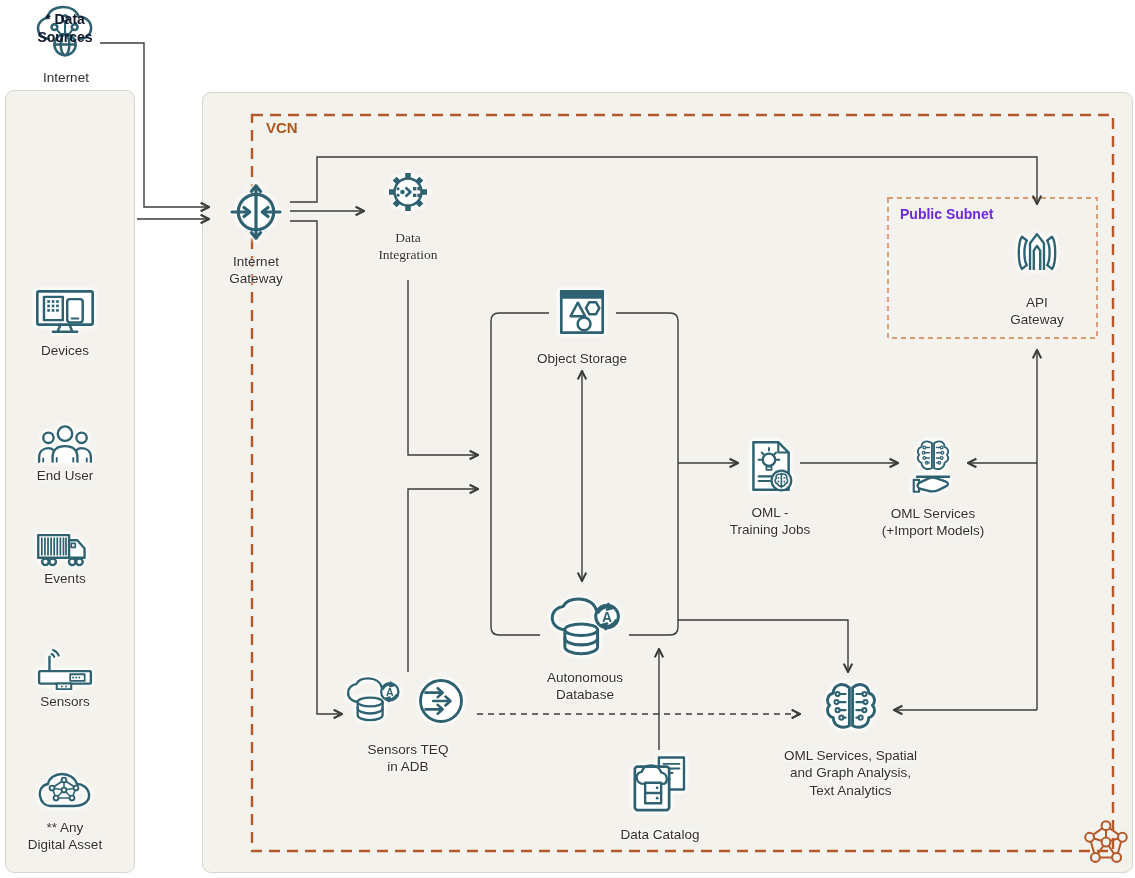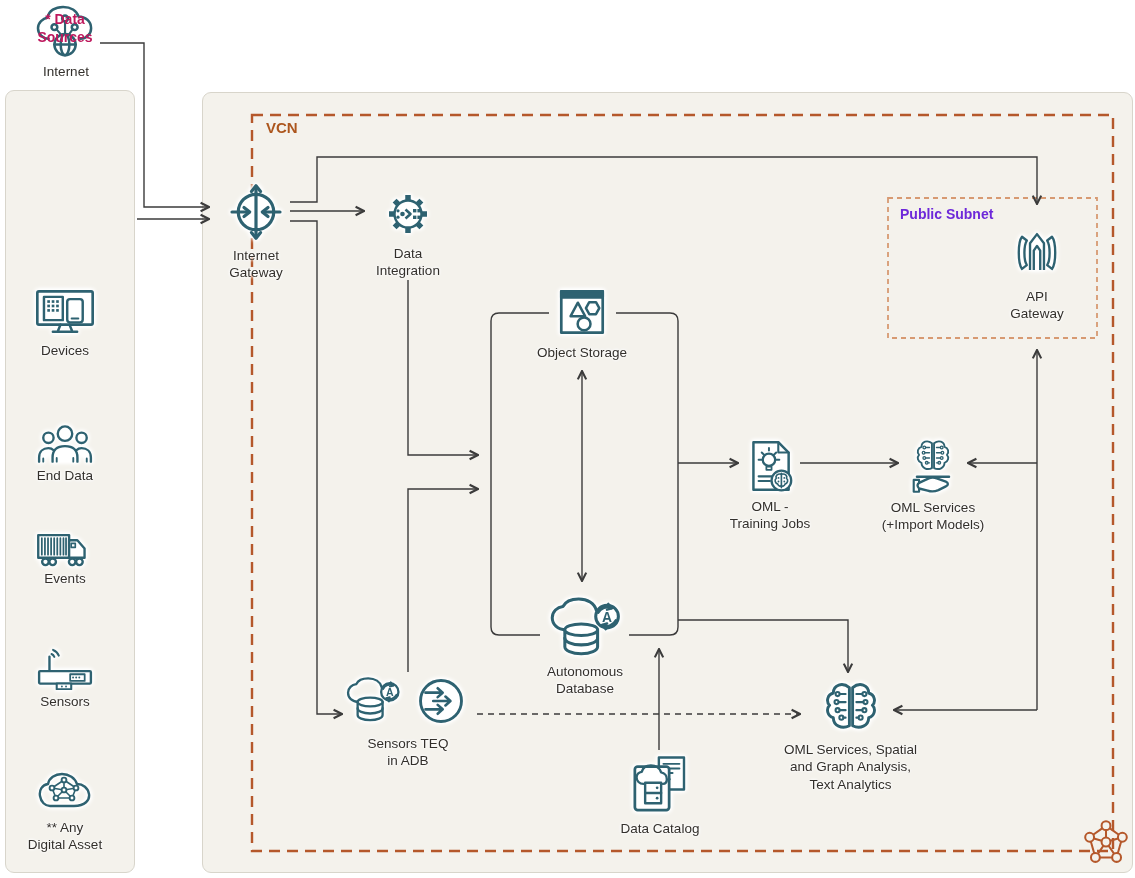--- a/index.html
+++ b/index.html
@@ -2,31 +2,31 @@
 <html><head>
 <meta charset="utf-8">
 <style>
   html,body{margin:0;padding:0;background:#fff;}
   .stage{position:relative;width:1135px;height:878px;background:#fff;overflow:hidden;
          font-family:"Liberation Sans",sans-serif;color:#33302c;}
   .panel{position:absolute;background:#f4f2ec;border:1px solid #d8d5cb;border-radius:9px;box-sizing:border-box;z-index:1;}
   #sources-panel{left:5px;top:90px;width:130px;height:783px;}
   #main-panel{left:202px;top:92px;width:931px;height:781px;}
   .overlay{position:absolute;left:0;top:0;z-index:2;}
-  .node{position:absolute;z-index:3;display:flex;flex-direction:column;align-items:center;text-align:center;}
+  .node{position:absolute;z-index:3;display:flex;flex-direction:column;align-items:center;text-align:center;gap:6px;}
   .icon{filter:drop-shadow(0 0 1.5px #fff) drop-shadow(0 0 1.5px #fff) drop-shadow(0 0 2px #fff);}
   .lbl{margin-top:3px;font-size:13.5px;line-height:1.28;white-space:pre-line;
        text-shadow:0 0 3px #fff,0 0 3px #fff,0 0 4px #fff;}
   .icon-row{display:flex;align-items:center;gap:8px;}
   .zone-label{position:absolute;z-index:3;font-weight:bold;white-space:nowrap;
               text-shadow:0 0 3px #f4f2ec,0 0 3px #f4f2ec;}
   #vcn-label{left:266px;top:119px;font-size:15px;color:#ac561d;}
   #subnet-label{left:900px;top:206px;font-size:14px;color:#6d28d9;}
   .panel-title{position:absolute;left:0;width:130px;top:10px;text-align:center;font-weight:bold;
-               font-size:14px;line-height:1.3;white-space:pre-line;color:#be185d;z-index:3;}
+               font-size:14px;line-height:1.3;white-space:pre-line;color:#0f172a;z-index:3;}
   .src{position:absolute;width:130px;display:flex;flex-direction:column;align-items:center;z-index:3;text-align:center;}
   #honeycomb{position:absolute;left:1080px;top:816px;z-index:3;}
   .hiddendefs{position:absolute;width:0;height:0;overflow:hidden;}
 </style>
 </head>
 <body>
 
 <div class="stage">
 
   <svg class="hiddendefs" aria-hidden="true">
@@ -149,21 +149,21 @@
   <div class="src" style="top:422px;">
     <svg class="icon" viewBox="0 0 56 40" width="58" height="42" fill="none" stroke="#2e6271" stroke-width="2.3" stroke-linecap="round" stroke-linejoin="round">
       <circle cx="28" cy="11" r="7" fill="#fff"></circle>
       <path d="M16,38 V34 C16,26 21,23 28,23 C35,23 40,26 40,34 V38" fill="#fff"></path>
       <circle cx="12" cy="15" r="5" fill="#fff"></circle>
       <path d="M3,38 V34 C3,28 7,25 12,25 C14,25 16,26 17,27" fill="#fff"></path>
       <circle cx="44" cy="15" r="5" fill="#fff"></circle>
       <path d="M53,38 V34 C53,28 49,25 44,25 C42,25 40,26 39,27" fill="#fff"></path>
       <path d="M20,38 v-3.5 M36,38 v-3.5 M7,38 v-3 M49,38 v-3" stroke-width="1.8"></path>
     </svg>
-    <div class="lbl">End Data</div>
+    <div class="lbl">End User</div>
   </div>
 
   <div class="src" style="top:532px;">
     <svg class="icon" viewBox="0 0 56 34" width="58" height="35" fill="none" stroke="#2e6271" stroke-width="2.3" stroke-linecap="round" stroke-linejoin="round">
       <rect x="2" y="3" width="30" height="22" fill="#fff"></rect>
       <path d="M5.5,6 v16 M8.5,6 v16 M11.5,6 v16 M14.5,6 v16 M17.5,6 v16 M20.5,6 v16 M23.5,6 v16 M26.5,6 v16 M29,6 v16" stroke-width="1.7"></path>
       <path d="M32,8 h8 l7,8 v9 h-15 Z" fill="#fff"></path>
       <rect x="34" y="11" width="4" height="4" stroke-width="1.6"></rect>
       <circle cx="9" cy="29" r="3.2" fill="#fff"></circle>
         <circle cx="16" cy="29" r="3.2" fill="#fff"></circle>
@@ -217,21 +217,21 @@
       <circle cx="28" cy="28" r="15.5" fill="#fff"></circle>
       <path d="M28,6 V50"></path>
       <path d="M24,10 L28,5 L32,10 M24,46 L28,51 L32,46"></path>
       <path d="M7,28 H21.5 M49,28 H34.5"></path>
       <path d="M17.5,24 L22.5,28 L17.5,32 M38.5,24 L33.5,28 L38.5,32"></path>
     </svg>
     <div class="lbl">Internet
 Gateway</div>
   </div>
 
-  <div class="node" style="left:363px;top:186px;width:90px;">
+  <div class="node" style="left:363px;top:164px;width:90px;font-family:Liberation Serif, serif;">
     <svg class="icon" viewBox="0 0 56 56" width="56" height="56" fill="none" stroke="#2e6271" stroke-width="2.4" stroke-linejoin="round">
       <g stroke-width="5.5" stroke-linecap="butt">
         <path d="M41.5,28 H47 M28,41.5 V47 M14.5,28 H9 M28,14.5 V9 M37.5,37.5 L41.4,41.4 M18.5,37.5 L14.6,41.4 M18.5,18.5 L14.6,14.6 M37.5,18.5 L41.4,14.6"></path>
       </g>
       <circle cx="28" cy="28" r="13.5" fill="#fff"></circle>
       <g fill="#2e6271" stroke="none">
         <circle cx="18" cy="24.8" r="1.6"></circle>
           <circle cx="18" cy="31.2" r="1.6"></circle>
           <circle cx="22.5" cy="28" r="2.3"></circle>
         <rect x="33" y="23" width="3.4" height="3.4"></rect>

